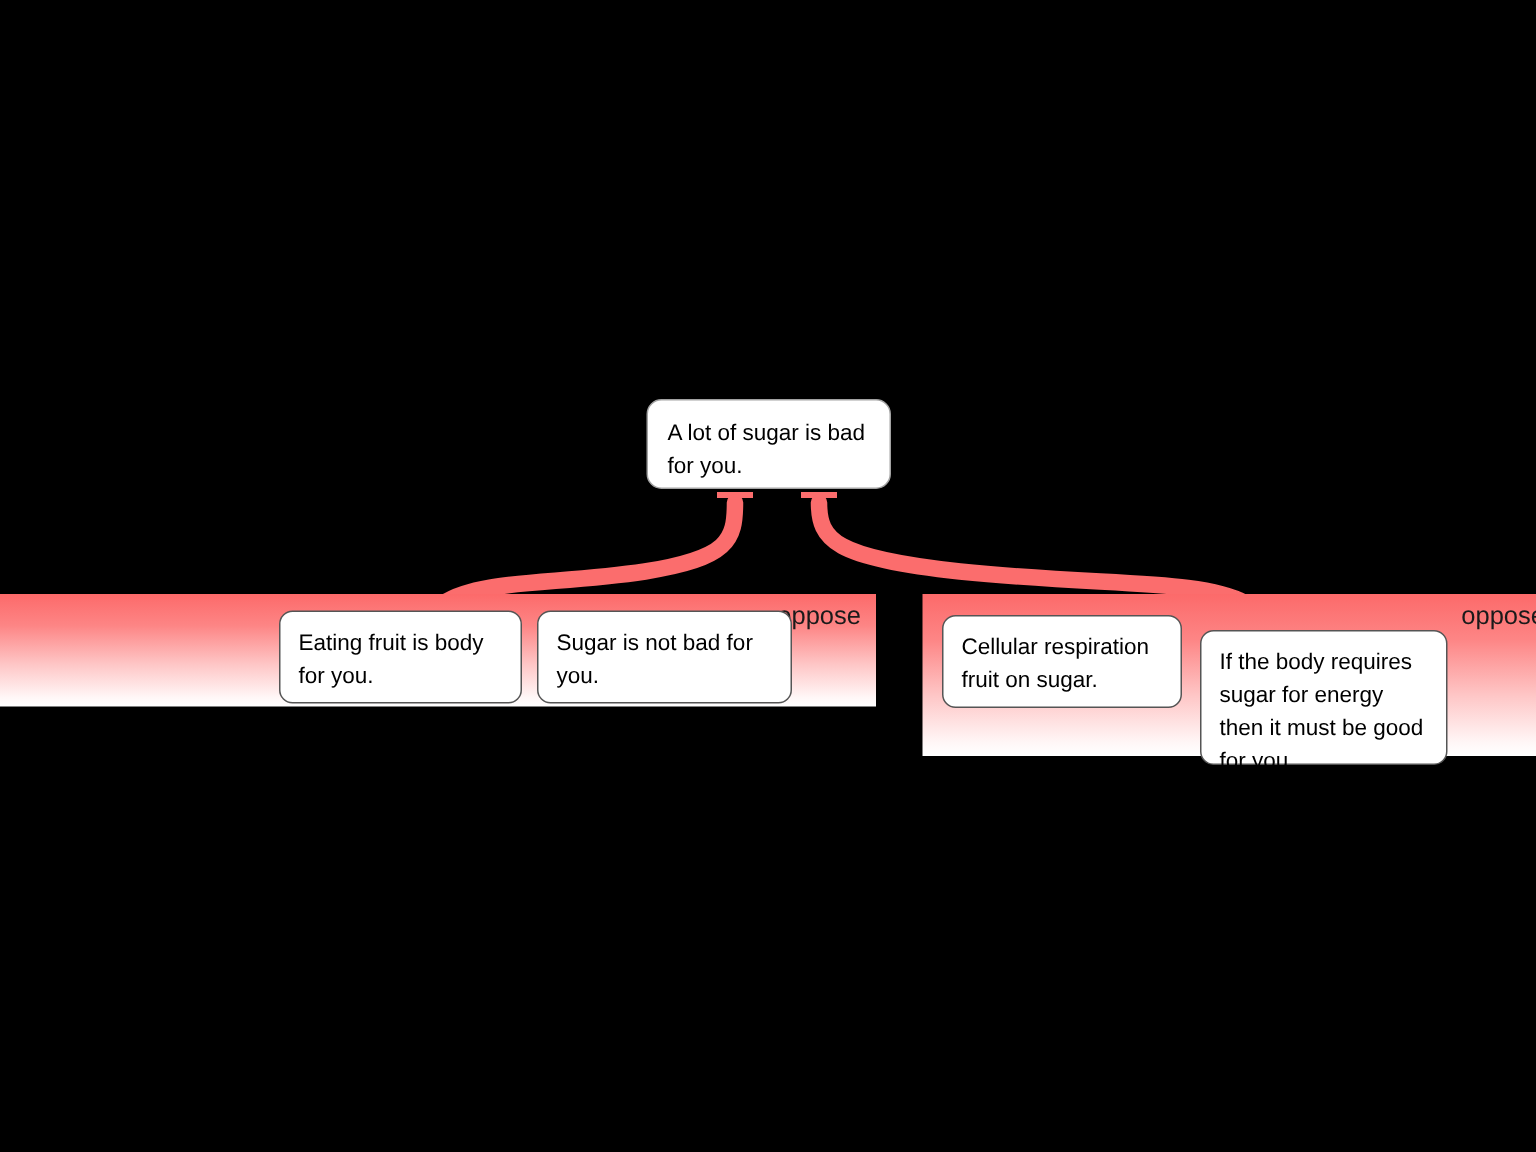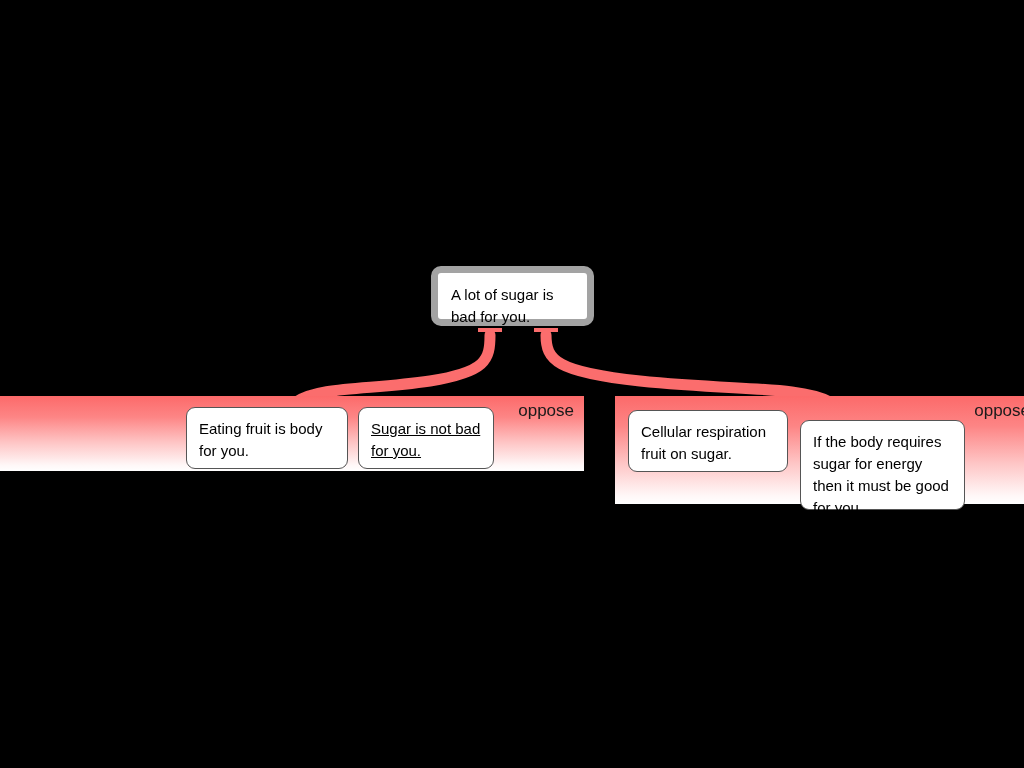--- a/index.html
+++ b/index.html
@@ -24,21 +24,21 @@
     width: 1024px;
     height: 768px;
     z-index: 1;
   }
 
   
   .claim-node {
     position: absolute;
     box-sizing: border-box;
     background: #ffffff;
-    border: 7px solid #a3a3a3;
+    border: 1px solid #a3a3a3;
     border-radius: 10px;
     padding: 11px 13px 10px 13px;
     font-size: 15px;
     line-height: 22px;
     color: #000000;
     z-index: 4;
   }
   #root-node {
     left: 431px;
     top: 266px;
@@ -108,21 +108,21 @@
 
   <div class="claim-node" id="root-node">A lot of sugar is bad for you.</div>
 
   <div class="group-panel" id="group-left">
     <span class="oppose-label">oppose</span>
   </div>
 
 
   <div class="reason-card" style="left:186px; top:407px; width:162px; height:62px;">Eating fruit is body for you.</div>
 
-  <div class="reason-card" style="left:358px; top:407px; width:136px; height:62px;text-decoration:underline;">Sugar is not bad for you.</div>
+  <div class="reason-card" style="left:358px; top:407px; width:170px; height:62px;">Sugar is not bad for you.</div>
 
   <div class="group-panel" id="group-right">
     <span class="oppose-label">oppose</span>
   </div>
 
   <div class="reason-card" style="left:628px; top:410px; width:160px; height:62px;">Cellular respiration fruit on sugar.</div>
 
   <div class="reason-card" style="left:800px; top:420px; width:165px; height:90px;">If the body requires sugar for energy then it must be good for you.</div>
 
 </div>

